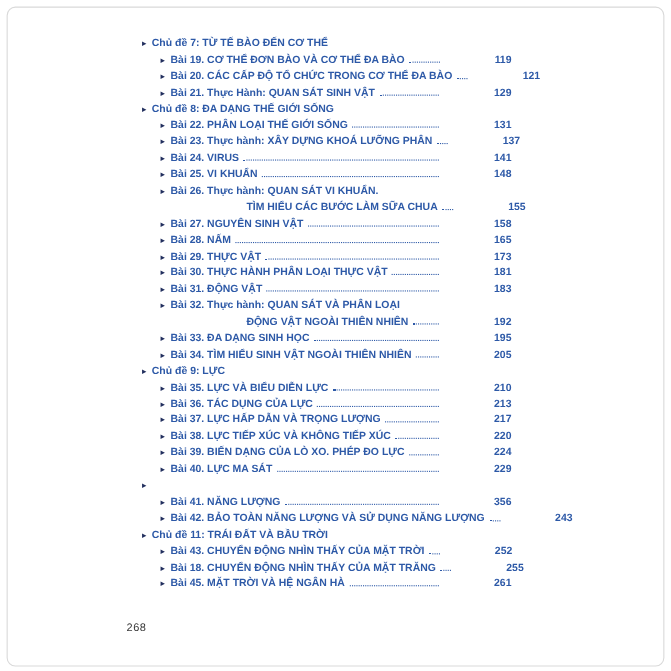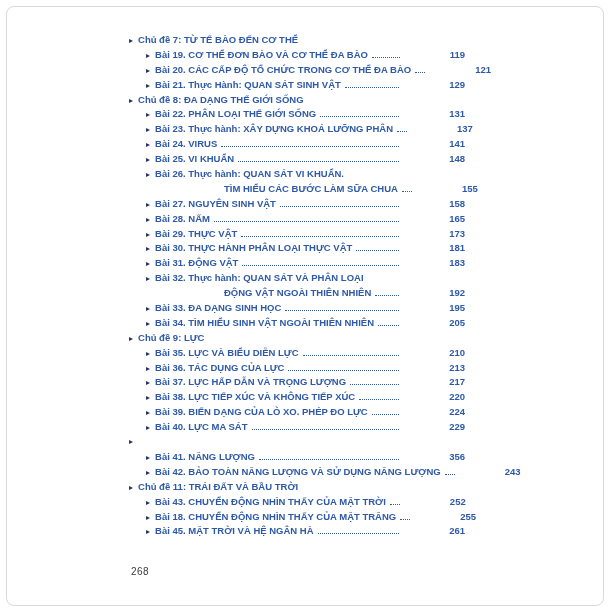--- a/index.html
+++ b/index.html
@@ -39,21 +39,21 @@
     margin-right:5px;
   }
   .txt{flex:none;}
   .leader{
     flex:1;min-width:10px;height:0;
     margin:0 3px 0 4px;
     border-bottom:1.7px dotted var(--text);
   }
   .pg{flex:none;text-align:left;margin-left:47px;}
   .folio{
-    position:absolute;left:131px;top:566px;
+    position:absolute;left:115px;top:566px;
     font-size:10px;color:#3a3a3a;letter-spacing:0.5px;text-align:center;
   }
 </style>
 </head>
 <body>
 
 <div class="sheet">
   <div class="scan-frame"></div>
   <div class="toc" id="toc">
       <div class="row chapter">

